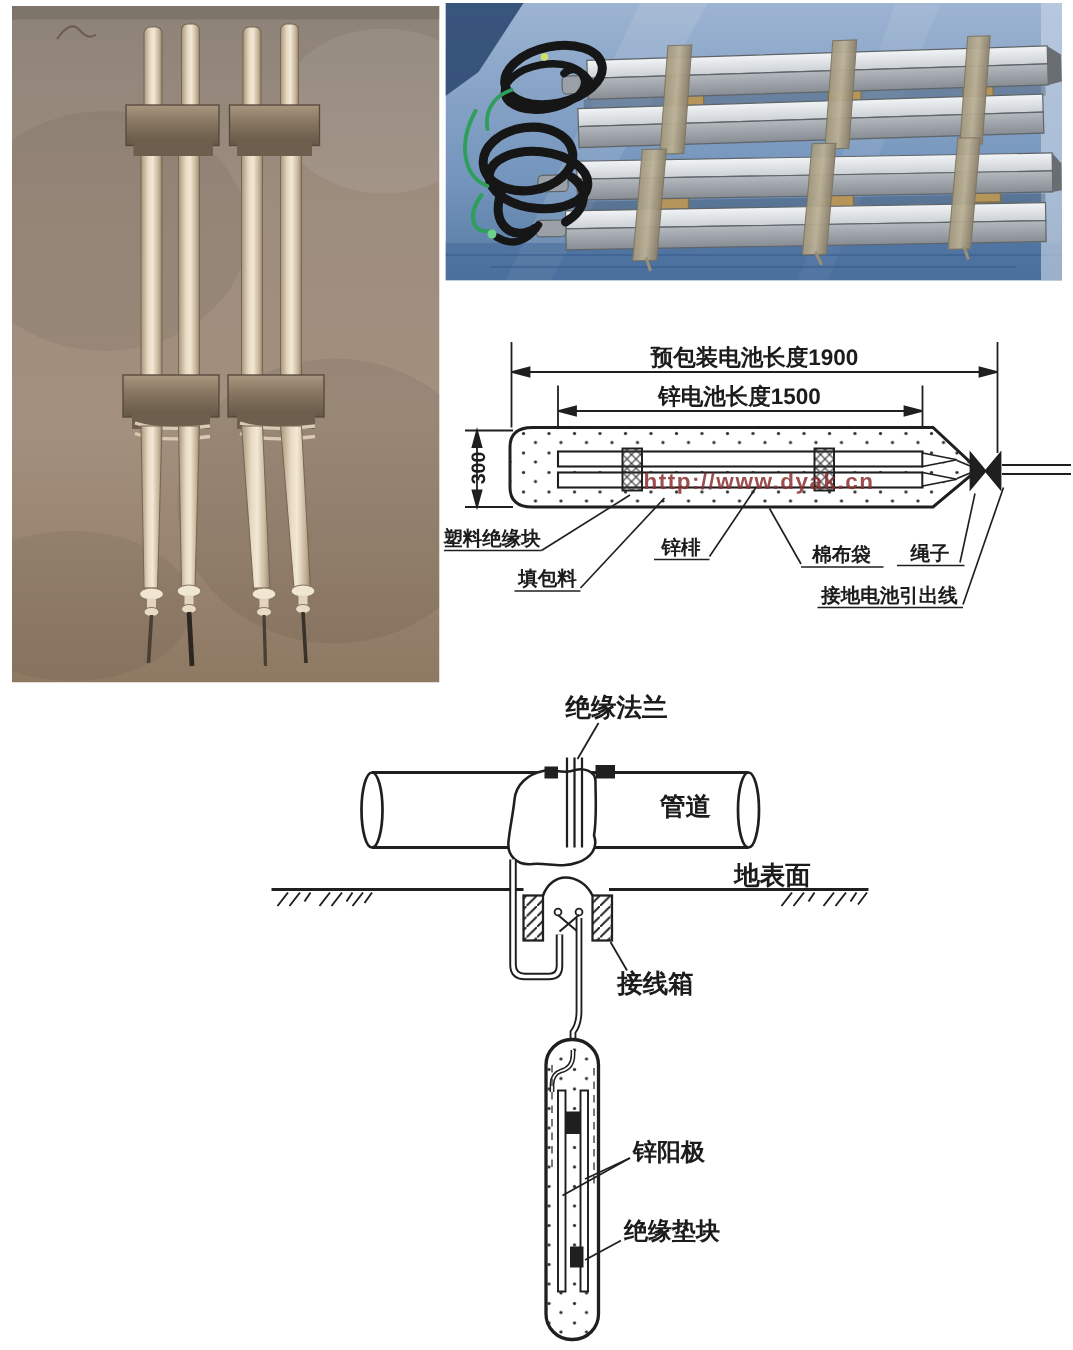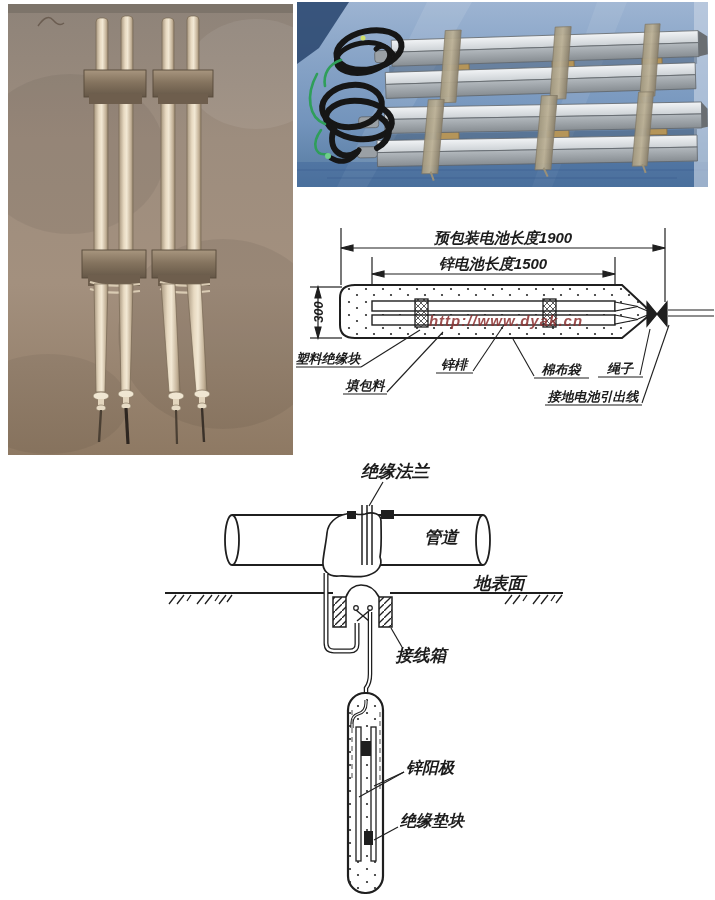--- a/index.html
+++ b/index.html
@@ -1,18 +1,18 @@
 <!DOCTYPE html>
 <html><head>
 <meta charset="utf-8">
 <style>
   html,body{margin:0;padding:0;background:#ffffff;}
   .canvas{position:relative;width:715px;height:900px;background:#ffffff;overflow:hidden;
           font-family:"Liberation Sans",sans-serif;}
-  .abs{position:absolute;font-style:italic;}
+  .abs{position:absolute;}
   svg text{font-family:"Liberation Sans","DejaVu Sans",sans-serif;}
   .dia-label{font-weight:bold;fill:#1c1c1c;}
   .dim-label{font-weight:bold;fill:#1c1c1c;}
   .wm{font-weight:bold;fill:#8b3030;opacity:.85;letter-spacing:1px;}
 </style>
 </head>
 <body>
 
 <div class="canvas">
 
@@ -269,21 +269,21 @@
       <text x="211" y="131" font-size="15" text-anchor="middle" class="wm">http://www.dyak.cn</text>
       <text x="33" y="168" font-size="13" text-anchor="middle" class="dia-label">塑料绝缘块</text>
       <text x="70" y="195" font-size="13" text-anchor="middle" class="dia-label">填包料</text>
       <text x="159" y="174" font-size="13" text-anchor="middle" class="dia-label">锌棑</text>
       <text x="266" y="179" font-size="13" text-anchor="middle" class="dia-label">棉布袋</text>
       <text x="325" y="178" font-size="13" text-anchor="middle" class="dia-label">绳子</text>
       <text x="298" y="206" font-size="13" text-anchor="middle" class="dia-label">接地电池引出线</text>
     </svg>
   </div>
 
-  <div class="abs" style="left:160px;top:450px;width:420px;height:450px;">
+  <div class="abs" style="left:176px;top:450px;width:420px;height:450px;">
     <svg width="420" height="450" viewBox="0 0 420 450">
       <g stroke="#1f1f1f" fill="none" stroke-width="1.6">
 
         <g>
           <rect x="72" y="65" width="251" height="50" fill="#ffffff" stroke="none"></rect>
           <ellipse cx="72" cy="90" rx="7" ry="25" fill="#ffffff" stroke-width="1.8"></ellipse>
           <ellipse cx="323" cy="90" rx="7" ry="25" fill="#ffffff" stroke-width="1.8"></ellipse>
           <line x1="72" y1="65" x2="323" y2="65" stroke-width="2"></line>
           <line x1="72" y1="115" x2="323" y2="115" stroke-width="2"></line>
         </g>

